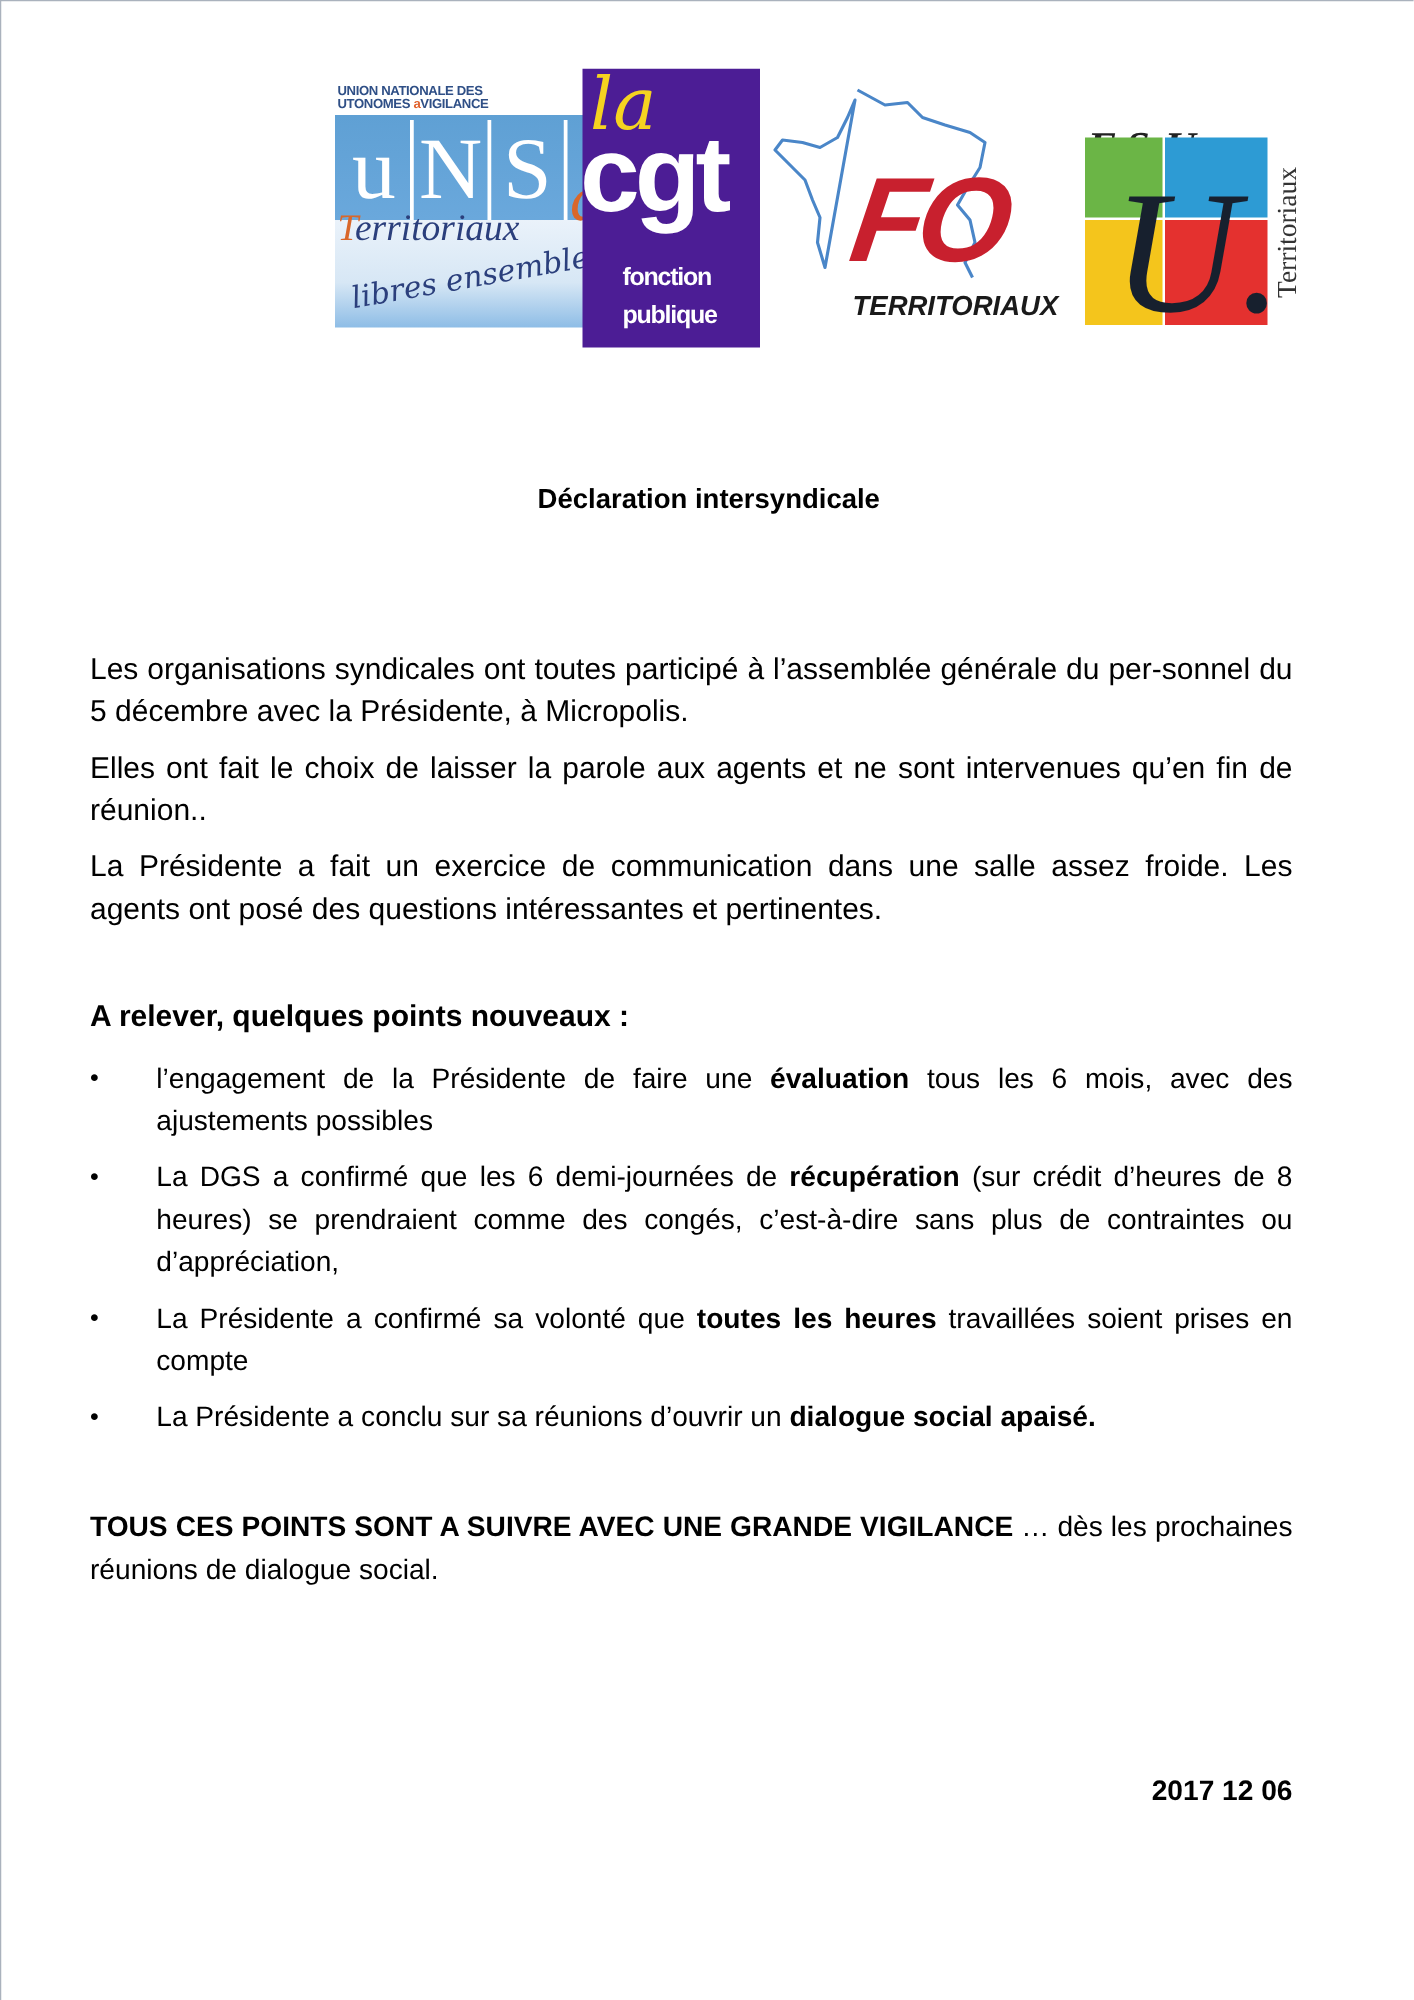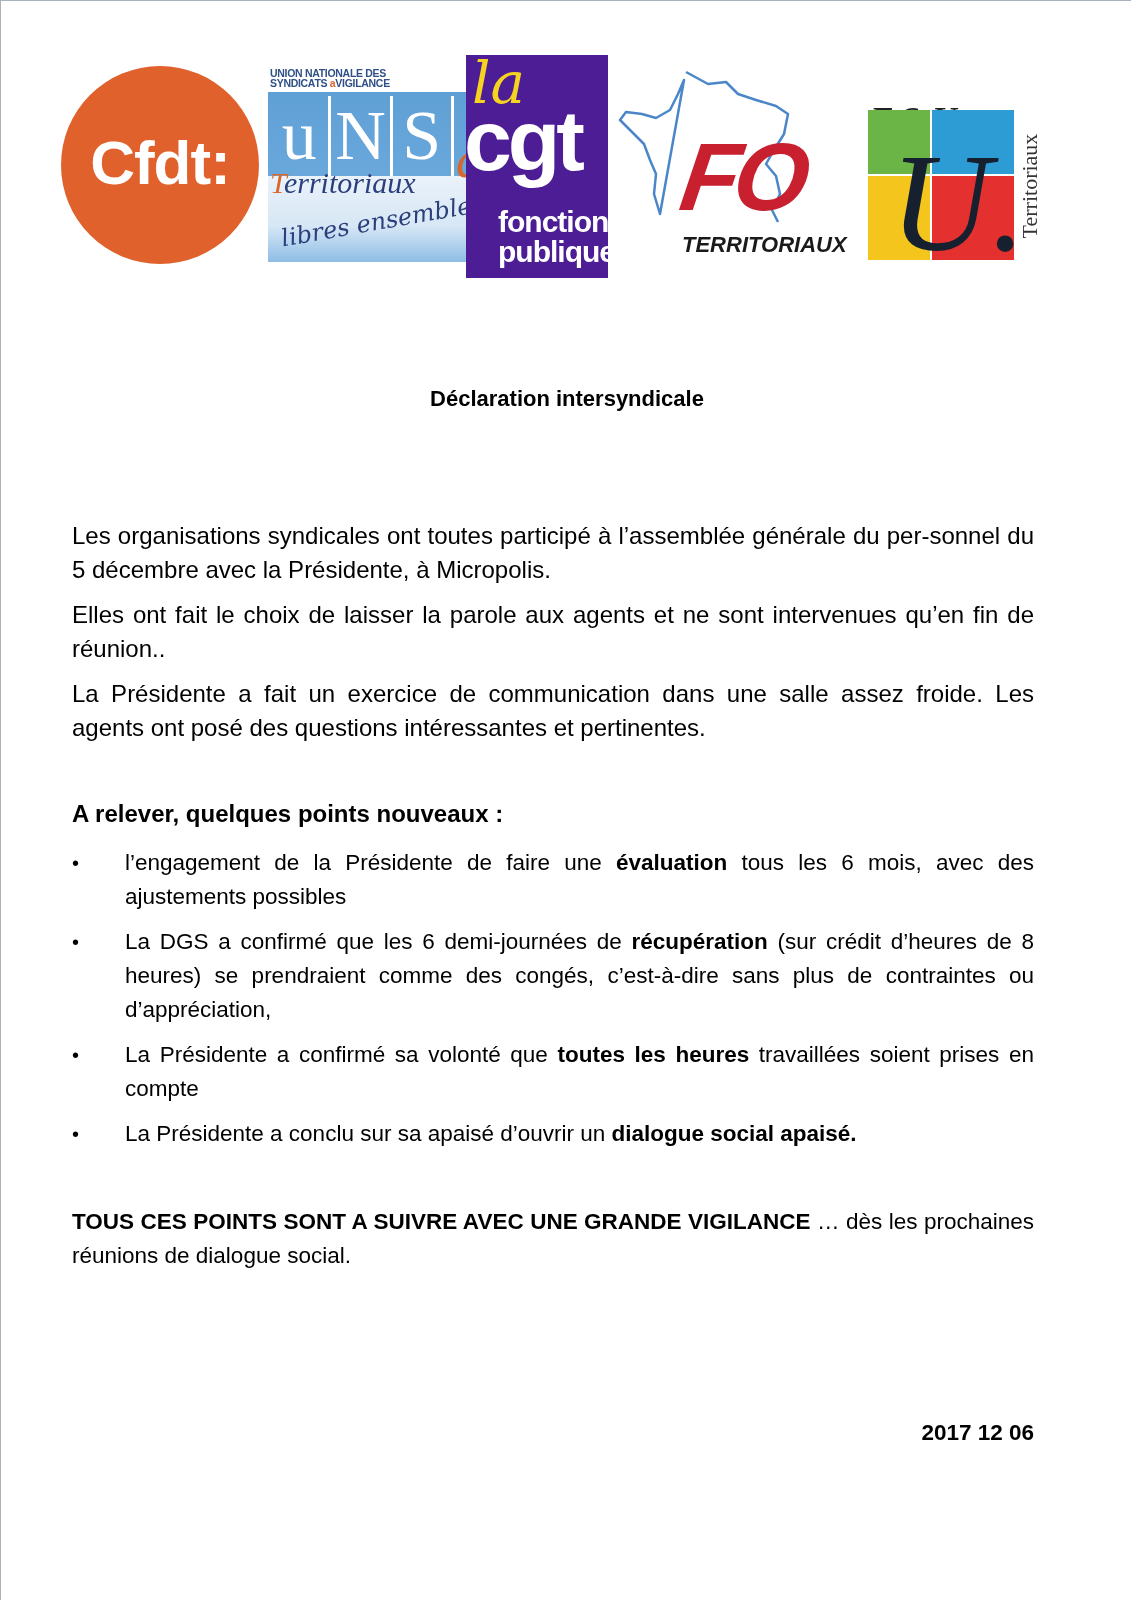--- a/index.html
+++ b/index.html
@@ -23,21 +23,21 @@
     .unsa-letters div { flex: 1; border-right: 3px solid #fff; font-family: "Liberation Serif", serif; font-size: 70px; color: #fff; text-align: center; line-height: 80px; }
     .unsa-a { position: absolute; right: 2px; top: 64px; font-family: "Liberation Serif", serif; font-style: italic; font-size: 52px; color: #d9672a; }
     .unsa-terr { position: absolute; left: 2px; top: 100px; font-family: "Liberation Serif", serif; font-style: italic; font-size: 30px; color: #2b3f7c; white-space: nowrap; }
     .unsa-terr .T { color: #d9672a; }
     .unsa-libres { position: absolute; left: 12px; top: 142px; font-family: "DejaVu Serif", serif; font-style: italic; font-size: 24px; color: #2b3f7c; transform: rotate(-10deg); white-space: nowrap; }
 
     
     .logo-cgt { left: 466px; top: 55px; width: 142px; height: 223px; background: #4c1d95; overflow: hidden; }
     .cgt-la { position: absolute; left: 6px; top: -6px; font-family: "DejaVu Serif", serif; font-style: italic; font-size: 58px; color: #f5d320; }
     .cgt-word { position: absolute; left: -2px; top: 40px; font-family: "Liberation Sans", sans-serif; font-weight: bold; font-size: 86px; color: #fff; letter-spacing: -4px; line-height: 90px; }
-    .cgt-sub { position: absolute; left: 32px; top: 152px; font-family: "Liberation Sans", sans-serif; font-weight: bold; font-size: 30px; line-height: 30px; color: #fff; letter-spacing: -1px; }
+    .cgt-sub { position: absolute; left: 32px; top: 152px; font-family: "Liberation Sans", sans-serif; font-weight: bold; font-size: 20px; line-height: 30px; color: #fff; letter-spacing: -1px; }
 
     
     .logo-fo { left: 616px; top: 64px; width: 240px; height: 210px; }
     .logo-fo svg { position: absolute; left: 0; top: 0; }
     .fo-word { position: absolute; left: 66px; top: 58px; font-family: "Liberation Sans", sans-serif; font-weight: bold; font-style: italic; font-size: 96px; color: #c8202e; letter-spacing: -6px; transform: skewX(-8deg); line-height: 110px; }
     .fo-terr { position: absolute; left: 66px; top: 168px; font-family: "Liberation Sans", sans-serif; font-weight: bold; font-style: italic; font-size: 22px; color: #1a1a1a; letter-spacing: 0px; }
 
     
     .logo-fsu { left: 866px; top: 68px; width: 180px; height: 196px; }
     .fsu-title { position: absolute; left: 4px; top: 4px; font-family: "Liberation Serif", serif; font-style: italic; font-weight: bold; font-size: 34px; color: #222; letter-spacing: 2px; margin-top: 28px; }
@@ -66,28 +66,25 @@
     b { font-weight: bold; }
   </style>
 </head>
 <body>
 
 <div class="page-border-top"></div>
 <div class="page-border-left"></div>
 
 <div class="logos">
 
-  <div class="logo logo-cfdt">
-    <span>Cfdt:</span>
-  </div>
 
   <div class="logo logo-unsa">
     <div class="unsa-top">
       <div>UNION NATIONALE DES</div>
-      <div><span>SYNDICATS </span><span class="a">a</span><span>VIGILANCE</span></div>
+      <div><span>UTONOMES </span><span class="a">a</span><span>VIGILANCE</span></div>
     </div>
     <div class="unsa-letters">
       <div>u</div>
       <div>N</div>
       <div>S</div>
     </div>
     <div class="unsa-a">a</div>
     <div class="unsa-terr"><span class="T">T</span><span>erritoriaux</span></div>
     <div class="unsa-libres">libres ensemble</div>
   </div>
@@ -140,19 +137,19 @@
   <li>
     <span class="dot">•</span>
     <span>La DGS a confirmé que les 6 demi-journées de </span><b>récupération</b><span> (sur crédit d’heures de 8 heures) se prendraient comme des congés, c’est-à-dire sans plus de contraintes ou d’appréciation,</span>
   </li>
   <li>
     <span class="dot">•</span>
     <span>La Présidente a confirmé sa volonté que </span><b>toutes les heures</b><span> travaillées soient prises en compte</span>
   </li>
   <li>
     <span class="dot">•</span>
-    <span>La Présidente a conclu sur sa apaisé d’ouvrir un </span><b>dialogue social apaisé.</b><span></span>
+    <span>La Présidente a conclu sur sa réunions d’ouvrir un </span><b>dialogue social apaisé.</b><span></span>
   </li>
 </ul>
 
 <p class="closing"><b>TOUS CES POINTS SONT A SUIVRE AVEC UNE GRANDE VIGILANCE</b><span> … dès les prochaines réunions de dialogue social.</span></p>
 
 <div class="date">2017 12 06</div>
 
 </body></html>

